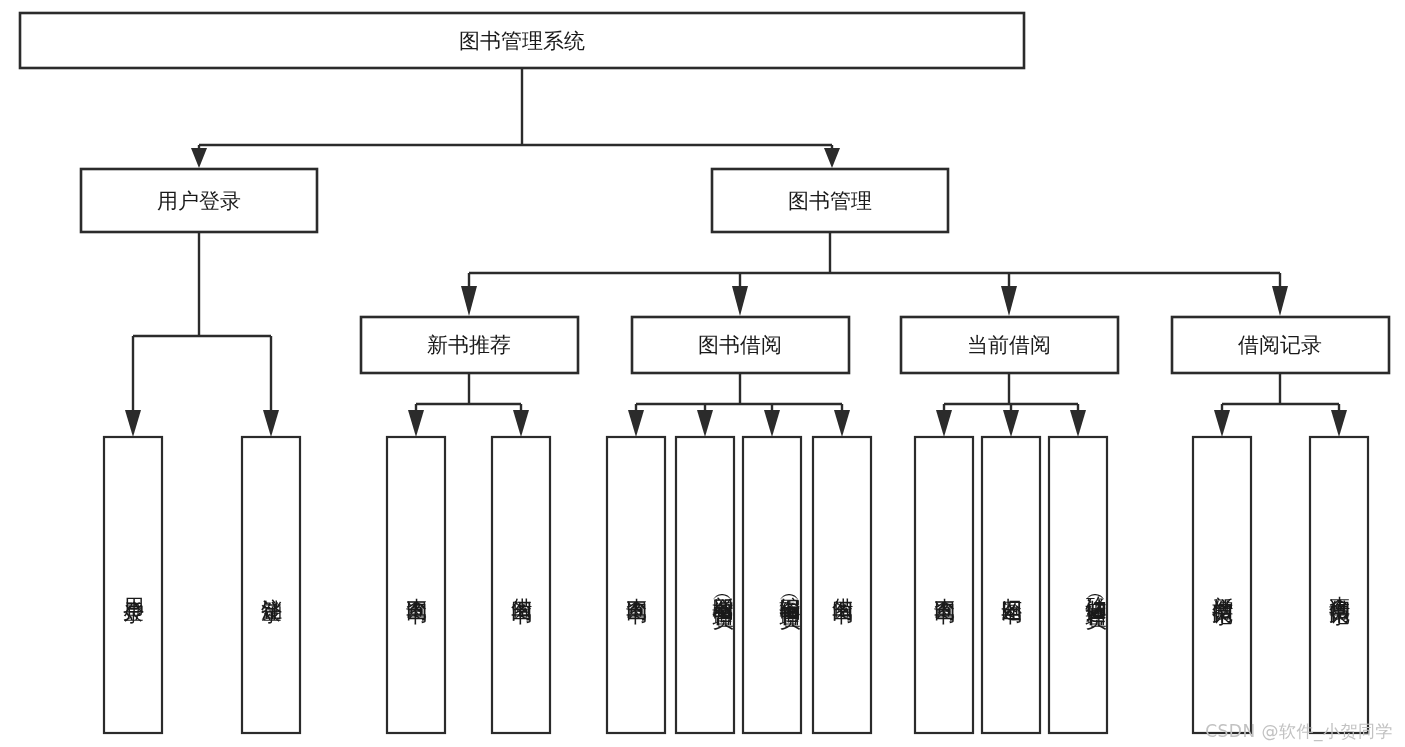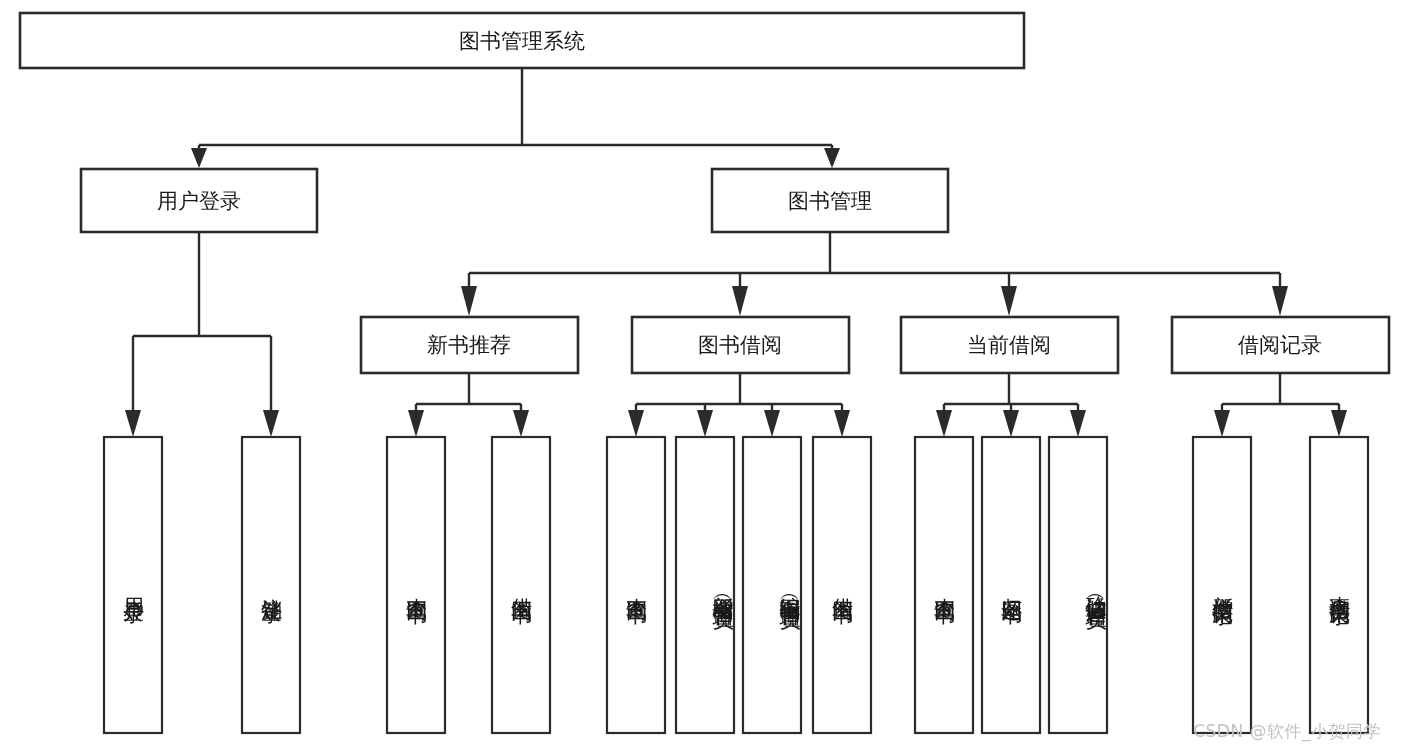--- a/index.html
+++ b/index.html
@@ -70,21 +70,21 @@
     align-items: flex-start;
     justify-content: center;
     white-space: nowrap;
     pointer-events: none;
   }
   .leaf-label.align-mid {
     align-items: center;
   }
   #watermark {
     position: absolute;
-    right: 24px;
+    right: 12px;
     bottom: 4px;
     font-family: "DejaVu Sans", "Liberation Sans", sans-serif;
     font-size: 17px;
     color: #c2c2c2;
     letter-spacing: 0.5px;
     white-space: nowrap;
     user-select: none;
   }
 </style>
 </head>

